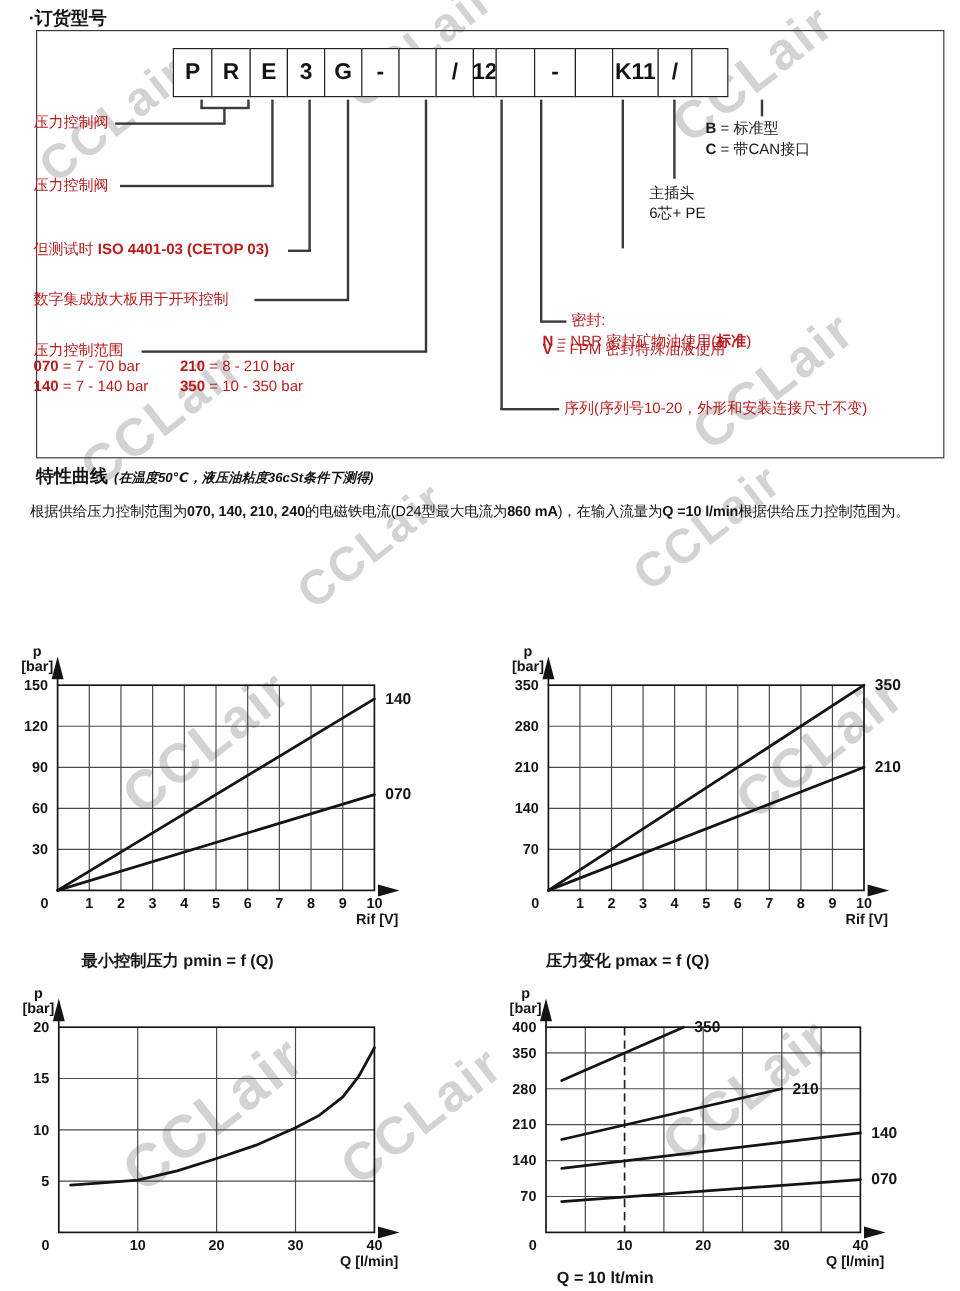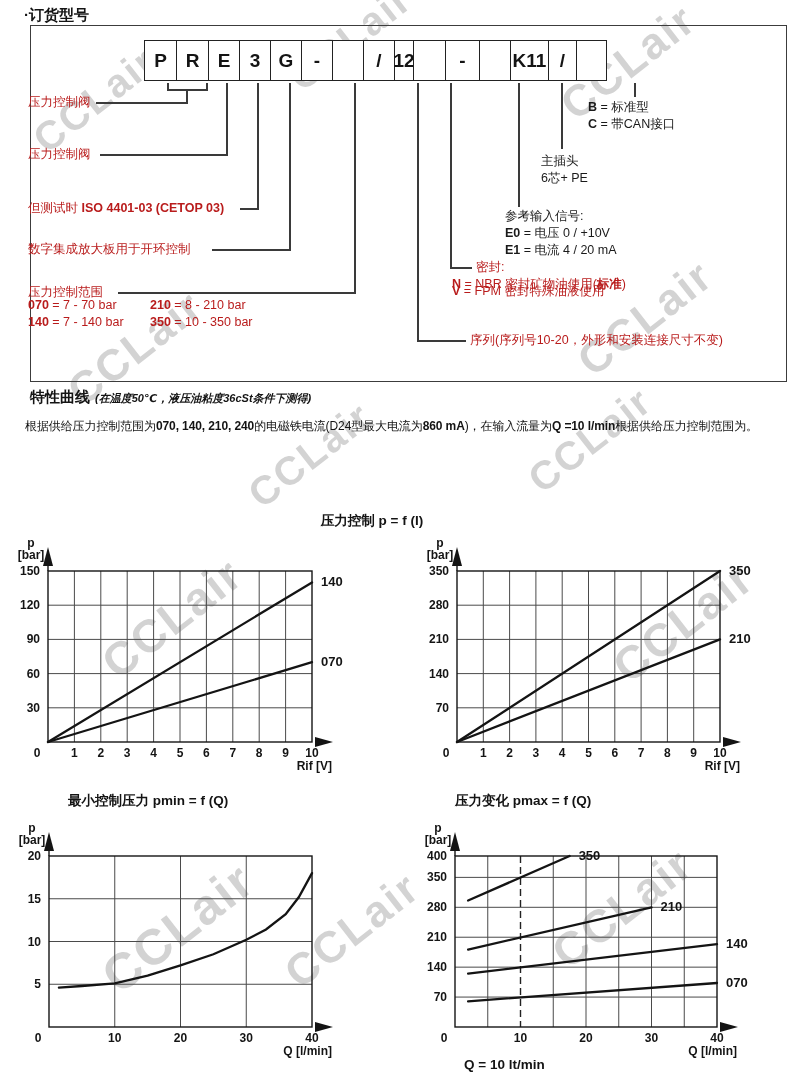--- a/index.html
+++ b/index.html
@@ -102,42 +102,36 @@
       <div class="rr"><span><b>070</b><span> = 7 -  70 bar</span></span><span class="c2"><b>210</b><span> =  8 - 210 bar</span></span></div>
       <div class="rr"><span><b>140</b><span> = 7 - 140 bar</span></span><span class="c2"><b>350</b><span> = 10 - 350 bar</span></span></div>
     </div>
 
   <div class="lbl" style="left:470px;top:333px">序列(序列号10-20，外形和安装连接尺寸不变)</div>
 
   <div class="lbl" style="left:476px;top:260px">密封:</div>
   <div class="lbl" style="left:452px;top:277px"><b>N</b><span> = NBR 密封矿物油使用(</span><b>标准</b><span>)</span></div>
   <div class="lbl" style="left:452px;top:284px"><b>V</b><span> = FPM 密封特殊油液使用</span></div>
 
-  <div class="block" style="left:505px;top:208px">
-    <div>参考输入信号:</div>
-    <div><b>E0</b><span> = 电压 0 / +10V</span></div>
-    <div><b>E1</b><span> = 电流 4 / 20 mA</span></div>
-  </div>
 
   <div class="block" style="left:541px;top:153px">
     <div>主插头</div>
     <div>6芯+ PE</div>
   </div>
 
   <div class="block" style="left:588px;top:99px">
     <div><b>B</b><span> = 标准型</span></div>
     <div><b>C</b><span> = 带CAN接口</span></div>
   </div>
 
   <div class="fg char-heading">
     <span class="h">特性曲线</span><span class="note">(在温度50℃，液压油粘度36cSt条件下测得)</span>
   </div>
   <div class="fg para" style="top:415px"><span>根据供给压力控制范围为</span><b>070, 140, 210, 240</b><span>的电磁铁电流(D24型最大电流为</span><b>860 mA</b><span>)，在输入流量为</span><b>Q =10 l/min</b><span>根据供给压力控制范围为。</span></div>
 
-  <div class="fg chart-title" style="left:0;top:512px;width:744px;text-align:center">压力控制 p = f (I)</div>
   <div class="fg chart-title" style="left:68px;top:792px">最小控制压力 pmin = f (Q)</div>
   <div class="fg chart-title" style="left:455px;top:792px">压力变化 pmax = f (Q)</div>
 
   <div id="chart0">
       <svg width="400" height="285" style="left: 0px; top: 505px;">
         <line x1="74.4" y1="66" x2="74.4" y2="237" stroke="#4a4a4a" stroke-width="1"></line>
         <line x1="100.80000000000001" y1="66" x2="100.80000000000001" y2="237" stroke="#4a4a4a" stroke-width="1"></line>
         <line x1="127.2" y1="66" x2="127.2" y2="237" stroke="#4a4a4a" stroke-width="1"></line>
         <line x1="153.60000000000002" y1="66" x2="153.60000000000002" y2="237" stroke="#4a4a4a" stroke-width="1"></line>
         <line x1="180" y1="66" x2="180" y2="237" stroke="#4a4a4a" stroke-width="1"></line>

